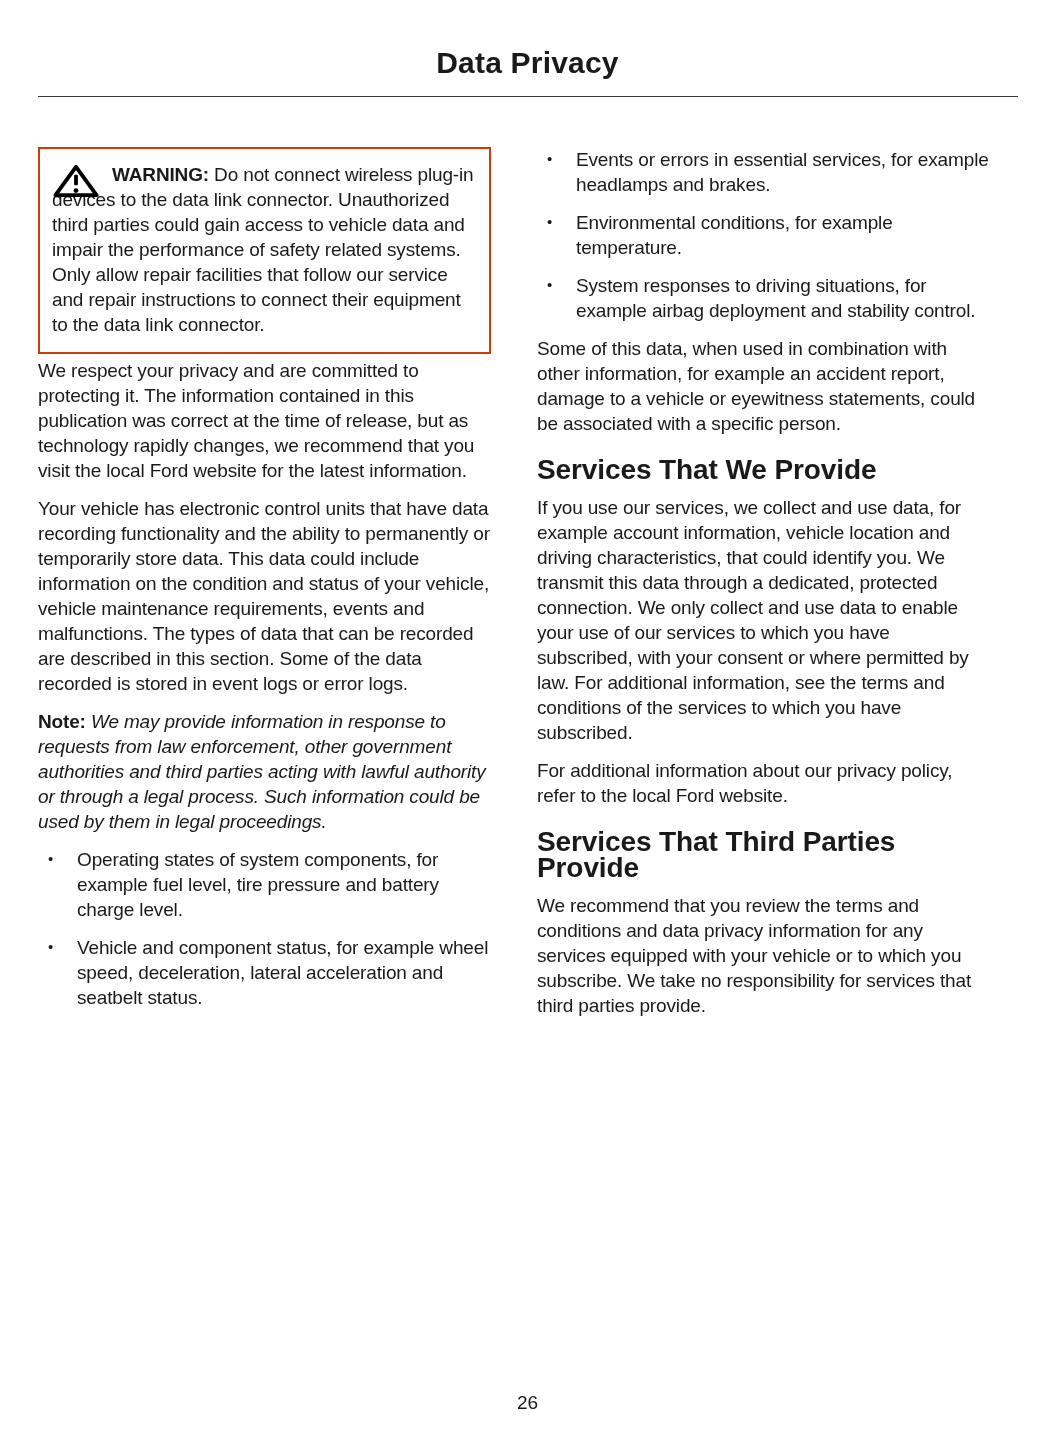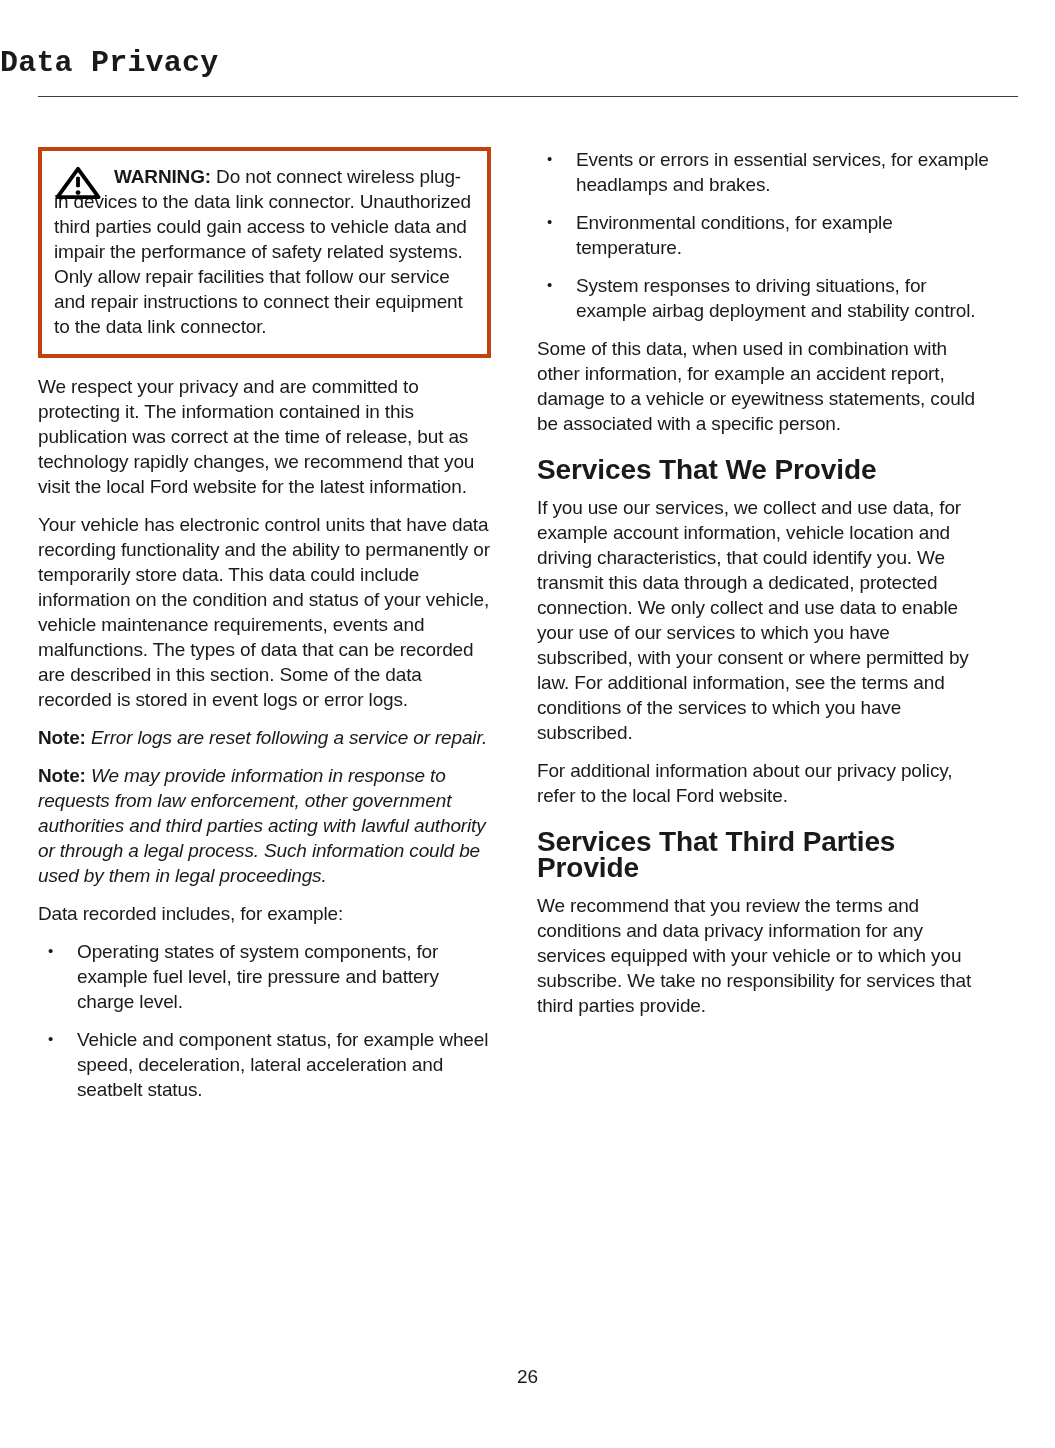--- a/index.html
+++ b/index.html
@@ -4,25 +4,25 @@
 <style>
   * { margin:0; padding:0; box-sizing:border-box; }
   html, body { width:1055px; height:1448px; background:#ffffff; }
   body {
     font-family:"Liberation Sans","DejaVu Sans",sans-serif;
     color:#1a1a1a;
     position:relative;
     overflow:hidden;
   }
   .page-title {
+    text-align:center;
     font-size:30px;
     font-weight:bold;
     padding-top:46px;
     letter-spacing:0.2px;
-    font-family:Liberation Mono, monospace;
   }
   .title-rule {
     border:none;
     border-top:1.5px solid #3a3a3a;
     margin:16px 37px 0 38px;
   }
   .columns {
     display:flex;
     gap:46px;
     padding:50px 37px 0 38px;
@@ -32,23 +32,23 @@
     width:453px;
     flex:0 0 453px;
     font-size:19px;
     line-height:25px;
     letter-spacing:-0.15px;
   }
   .col p { margin-bottom:13px; }
 
   .warning-box {
     position:relative;
-    border:4px solid #c2410c;
+    border:2px solid #c2410c;
     padding:13px 12px 15px 12px;
-    margin-bottom:16px;
+    margin-bottom:4px;
   }
   .warning-box .warning-text {
     text-indent:60px;
     margin-bottom:0;
   }
   .warn-icon {
     position:absolute;
     left:13px;
     top:15px;
     width:46px;
@@ -75,21 +75,21 @@
     font-size:28px;
     line-height:26px;
     font-weight:bold;
     letter-spacing:-0.1px;
     margin:21px 0 12px 0;
   }
   .col > *:first-child { margin-top:0; }
 
   .page-number {
     position:absolute;
-    bottom:60px;
+    bottom:34px;
     left:0;
     width:100%;
     text-align:center;
     font-size:19px;
   }
 </style>
 </head>
 <body>
 
 <h1 class="page-title">Data Privacy</h1>
@@ -110,31 +110,26 @@
       <p class="warning-text">
         <strong>WARNING:</strong>
         <span>Do not connect wireless plug-in devices to the data link connector. Unauthorized third parties could gain access to vehicle data and impair the performance of safety related systems. Only allow repair facilities that follow our service and repair instructions to connect their equipment to the data link connector.</span>
       </p>
     </div>
 
     <p>We respect your privacy and are committed to protecting it. The information contained in this publication was correct at the time of release, but as technology rapidly changes, we recommend that you visit the local Ford website for the latest information.</p>
 
     <p>Your vehicle has electronic control units that have data recording functionality and the ability to permanently or temporarily store data. This data could include information on the condition and status of your vehicle, vehicle maintenance requirements, events and malfunctions. The types of data that can be recorded are described in this section. Some of the data recorded is stored in event logs or error logs.</p>
 
-    <p class="note">
-      <strong class="note-label">Note:</strong>
-      <span class="note-text">Error logs are reset following a service or repair.</span>
-    </p>
 
     <p class="note">
       <strong class="note-label">Note:</strong>
       <span class="note-text">We may provide information in response to requests from law enforcement, other government authorities and third parties acting with lawful authority or through a legal process. Such information could be used by them in legal proceedings.</span>
     </p>
 
-    <p>Data recorded includes, for example:</p>
 
     <ul class="bullets">
       <li>Operating states of system components, for example fuel level, tire pressure and battery charge level.</li>
       <li>Vehicle and component status, for example wheel speed, deceleration, lateral acceleration and seatbelt status.</li>
     </ul>
 
   </div>
 
   <div class="col">
 

